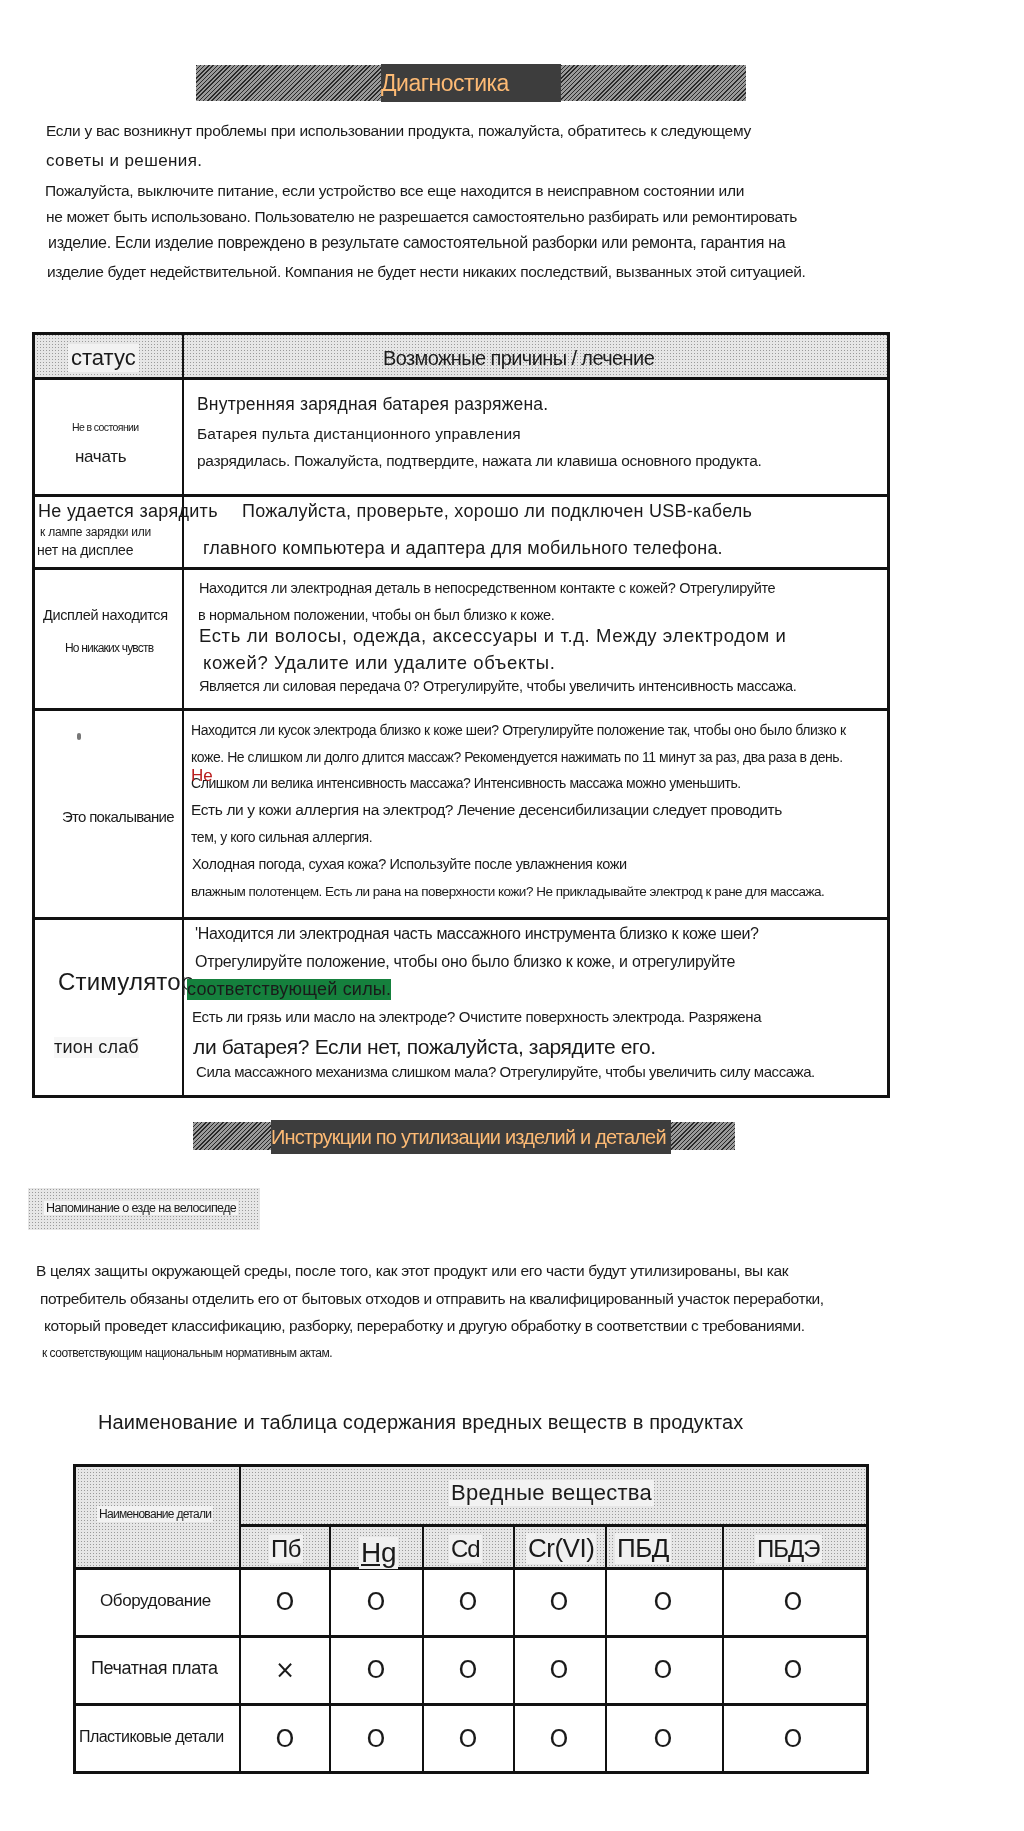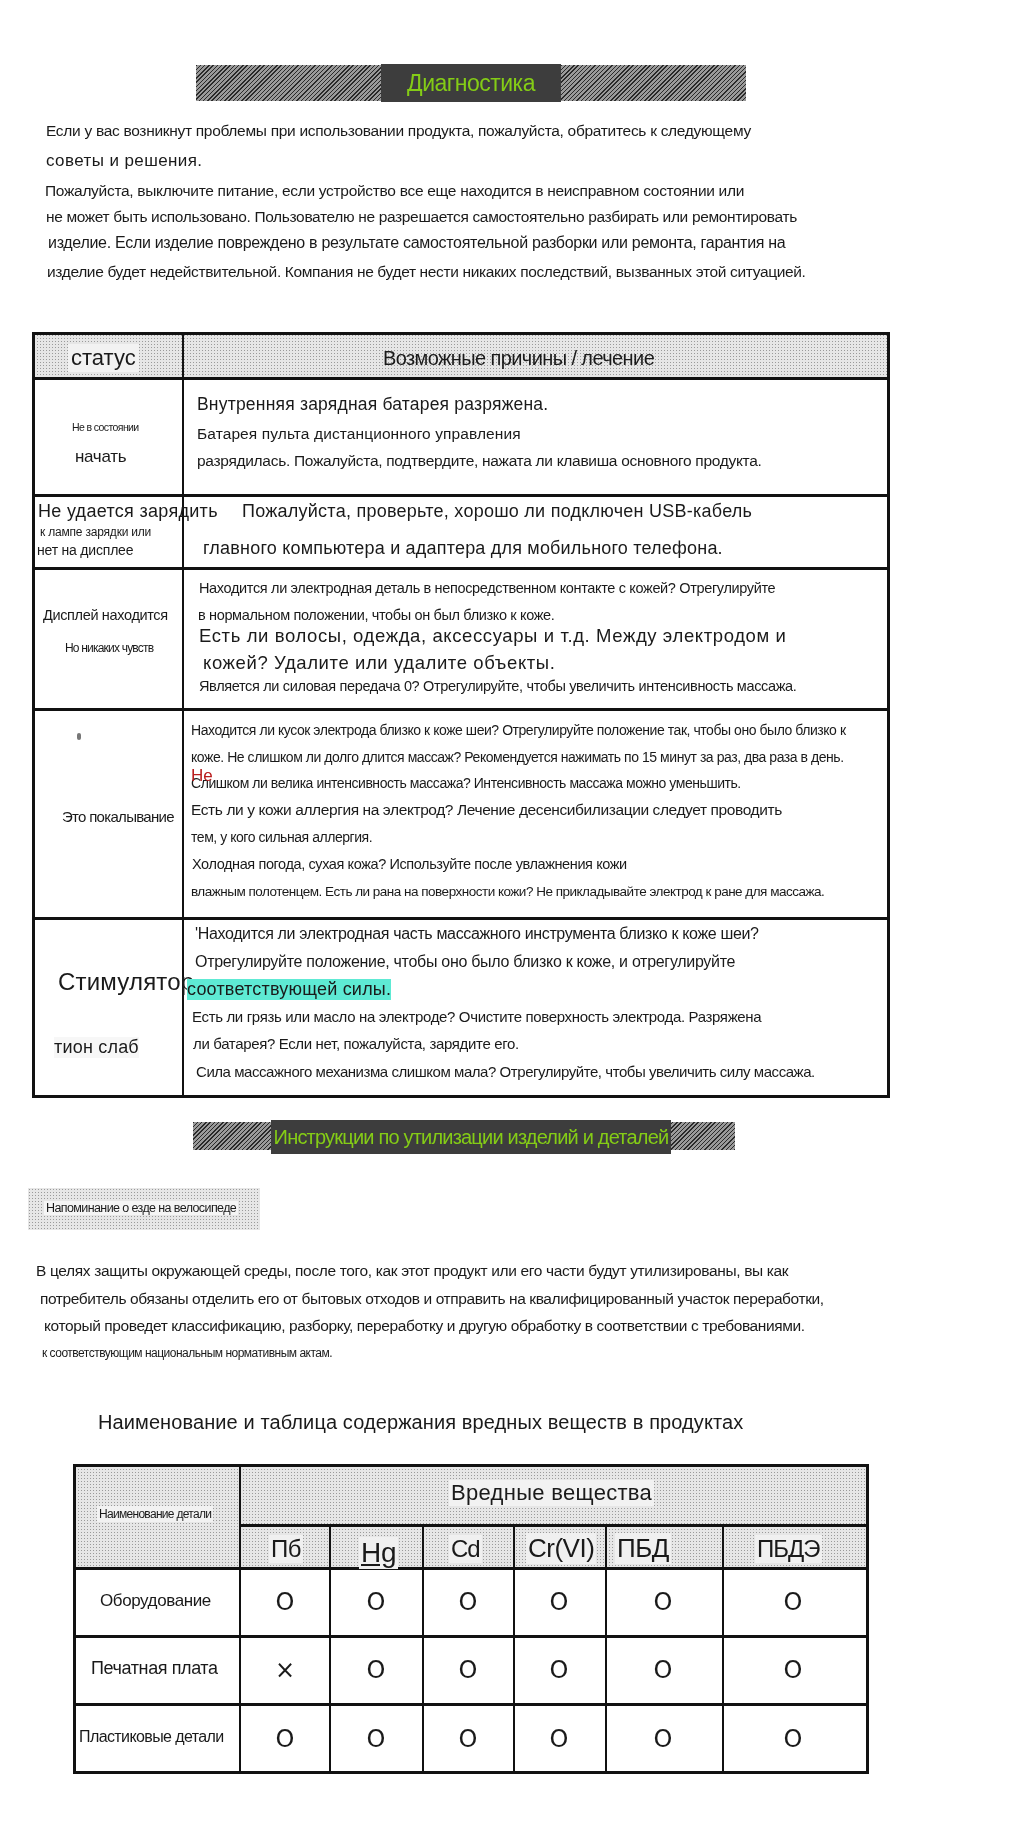--- a/index.html
+++ b/index.html
@@ -8,21 +8,21 @@
   .abs { position: absolute; white-space: nowrap; }
   .hatch {
     background-color: #8a8a8a;
     background-image: repeating-linear-gradient(135deg, #2a2a2a 0px, #2a2a2a 1px, #9a9a9a 1px, #9a9a9a 3px);
   }
   .dots {
     background-color: #e6e6e6;
     background-image: radial-gradient(#9a9a9a 0.7px, transparent 0.8px);
     background-size: 3px 3px;
   }
-  .banner-title { background: #3d3d3d; color: #84cc16; text-align: center; }
+  .banner-title { background: #3d3d3d; color: #fdba74; text-align: left; }
   .tbl-border { position: absolute; background: #111; }
   .cell-text { position: absolute; white-space: nowrap; background: #fff; }
   .sym { position: absolute; font-size: 24px; line-height: 24px; text-align: center; width: 40px; font-family: "DejaVu Sans", sans-serif; }
 </style>
 </head>
 <body>
 
 <div class="abs hatch" style="left:196px; top:65px; width:550px; height:36px;"></div>
 <div class="abs banner-title" style="left:381px; top:64px; width:180px; height:38px; font-size:23px; line-height:38px; letter-spacing:-0.5px;">Диагностика</div>
 
@@ -68,36 +68,36 @@
   <div class="cell-text" style="left:199px; top:580px; font-size:14.5px; letter-spacing:-0.35px;">Находится ли электродная деталь в непосредственном контакте с кожей? Отрегулируйте</div>
   <div class="cell-text" style="left:43px; top:607px; font-size:14.5px; letter-spacing:-0.35px; background:transparent;">Дисплей находится</div>
   <div class="cell-text" style="left:198px; top:607px; font-size:14.5px; letter-spacing:-0.35px; background:#fff;">в нормальном положении, чтобы он был близко к коже.</div>
   <div class="cell-text" style="left:199px; top:625px; font-size:18.5px; letter-spacing:0.6px;">Есть ли волосы, одежда, аксессуары и т.д. Между электродом и</div>
   <div class="cell-text" style="left:65px; top:641px; font-size:12px; letter-spacing:-0.8px;">Но никаких чувств</div>
   <div class="cell-text" style="left:203px; top:652px; font-size:18.5px; letter-spacing:0.6px;">кожей? Удалите или удалите объекты.</div>
   <div class="cell-text" style="left:199px; top:678px; font-size:14.5px; letter-spacing:-0.35px;">Является ли силовая передача 0? Отрегулируйте, чтобы увеличить интенсивность массажа.</div>
 
   <div class="abs" style="left:77px; top:733px; width:4px; height:7px; background:#777; border-radius:2px;"></div>
   <div class="cell-text" style="left:191px; top:722px; font-size:14px; letter-spacing:-0.45px;">Находится ли кусок электрода близко к коже шеи? Отрегулируйте положение так, чтобы оно было близко к</div>
-  <div class="cell-text" style="left:191px; top:749px; font-size:14px; letter-spacing:-0.45px;">коже. Не слишком ли долго длится массаж? Рекомендуется нажимать по 15 минут за раз, два раза в день.</div>
+  <div class="cell-text" style="left:191px; top:749px; font-size:14px; letter-spacing:-0.45px;">коже. Не слишком ли долго длится массаж? Рекомендуется нажимать по 11 минут за раз, два раза в день.</div>
   <div class="cell-text" style="left:191px; top:775px; font-size:14px; letter-spacing:-0.45px;">Слишком ли велика интенсивность массажа? Интенсивность массажа можно уменьшить.</div>
   <div class="abs" style="left:191px; top:766px; font-size:17px; color:#b91c1c;">Не</div>
   <div class="cell-text" style="left:62px; top:808px; font-size:15px; letter-spacing:-0.7px;">Это покалывание</div>
   <div class="cell-text" style="left:191px; top:801px; font-size:15.5px; letter-spacing:-0.4px;">Есть ли у кожи аллергия на электрод? Лечение десенсибилизации следует проводить</div>
   <div class="cell-text" style="left:191px; top:829px; font-size:14px; letter-spacing:-0.45px;">тем, у кого сильная аллергия.</div>
   <div class="cell-text" style="left:192px; top:856px; font-size:14.5px; letter-spacing:-0.4px;">Холодная погода, сухая кожа? Используйте после увлажнения кожи</div>
   <div class="cell-text" style="left:191px; top:884px; font-size:13.5px; letter-spacing:-0.5px;">влажным полотенцем. Есть ли рана на поверхности кожи? Не прикладывайте электрод к ране для массажа.</div>
 
   <div class="cell-text" style="left:195px; top:925px; font-size:16px; letter-spacing:-0.35px;">'Находится ли электродная часть массажного инструмента близко к коже шеи?</div>
   <div class="cell-text" style="left:195px; top:953px; font-size:16px; letter-spacing:-0.3px;">Отрегулируйте положение, чтобы оно было близко к коже, и отрегулируйте</div>
   <div class="cell-text" style="left:58px; top:968px; font-size:24px; letter-spacing:0.2px; background:transparent;">Стимулятор</div>
-  <div class="cell-text" style="left:187px; top:979px; font-size:18px; letter-spacing:0.2px; background:#5eead4;">соответствующей силы.</div>
+  <div class="cell-text" style="left:187px; top:979px; font-size:18px; letter-spacing:0.2px; background:#15803d;">соответствующей силы.</div>
   <div class="cell-text" style="left:192px; top:1008px; font-size:15px; letter-spacing:-0.35px;">Есть ли грязь или масло на электроде? Очистите поверхность электрода. Разряжена</div>
   <div class="cell-text" style="left:54px; top:1017px; font-size:18px; letter-spacing:0.2px; background:#f7f7f7;margin-top:20px;">тион слаб</div>
-  <div class="cell-text" style="left:193px; top:1035px; font-size:15px; letter-spacing:-0.35px;">ли батарея? Если нет, пожалуйста, зарядите его.</div>
+  <div class="cell-text" style="left:193px; top:1035px; font-size:21px; letter-spacing:-0.35px;">ли батарея? Если нет, пожалуйста, зарядите его.</div>
   <div class="cell-text" style="left:196px; top:1063px; font-size:15px; letter-spacing:-0.45px; padding-right:3px;">Сила массажного механизма слишком мала? Отрегулируйте, чтобы увеличить силу массажа.</div>
 </div>
 
 <div class="abs hatch" style="left:193px; top:1122px; width:542px; height:28px;"></div>
 <div class="abs banner-title" style="left:271px; top:1120px; width:400px; height:34px; font-size:20px; line-height:34px; letter-spacing:-0.8px;">Инструкции по утилизации изделий и деталей</div>
 
 <div class="abs dots" style="left:28px; top:1188px; width:232px; height:42px;"></div>
 <div class="abs" style="left:44px; top:1201px; font-size:12.5px; letter-spacing:-0.6px; background:#f5f5f5; padding:0 2px;">Напоминание о езде на велосипеде</div>
 
 <div class="abs" style="left:36px; top:1262px; font-size:15.5px; letter-spacing:-0.35px;">В целях защиты окружающей среды, после того, как этот продукт или его части будут утилизированы, вы как</div>

